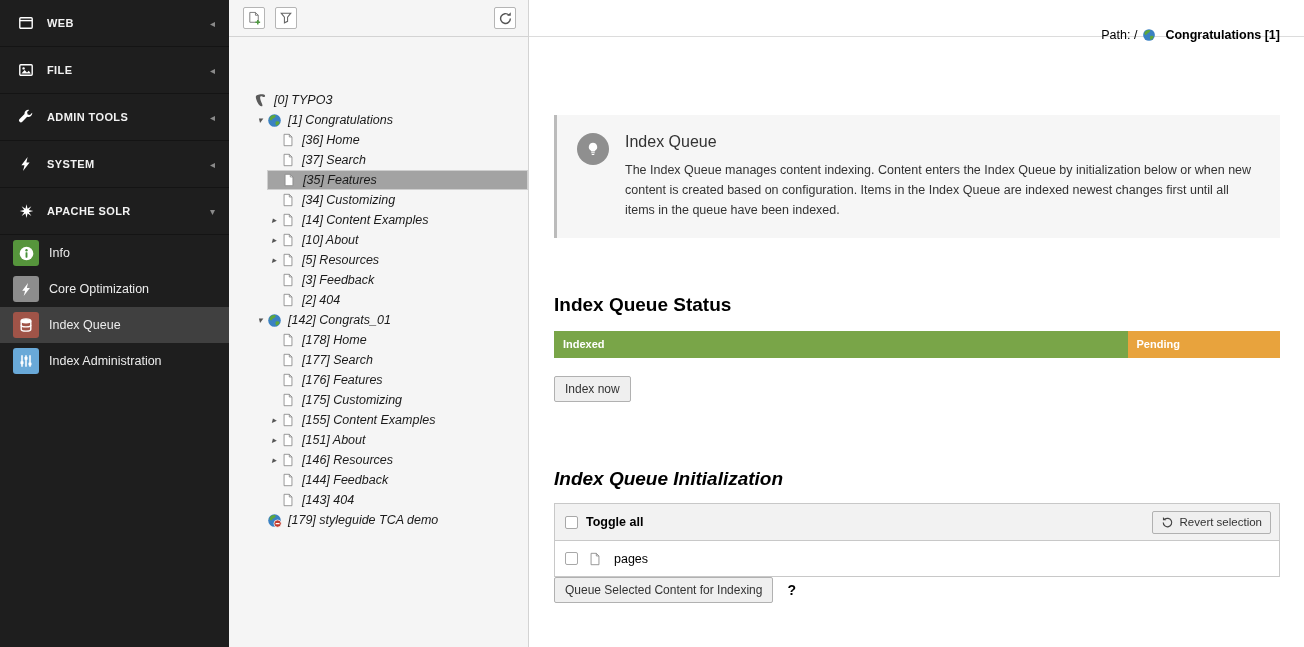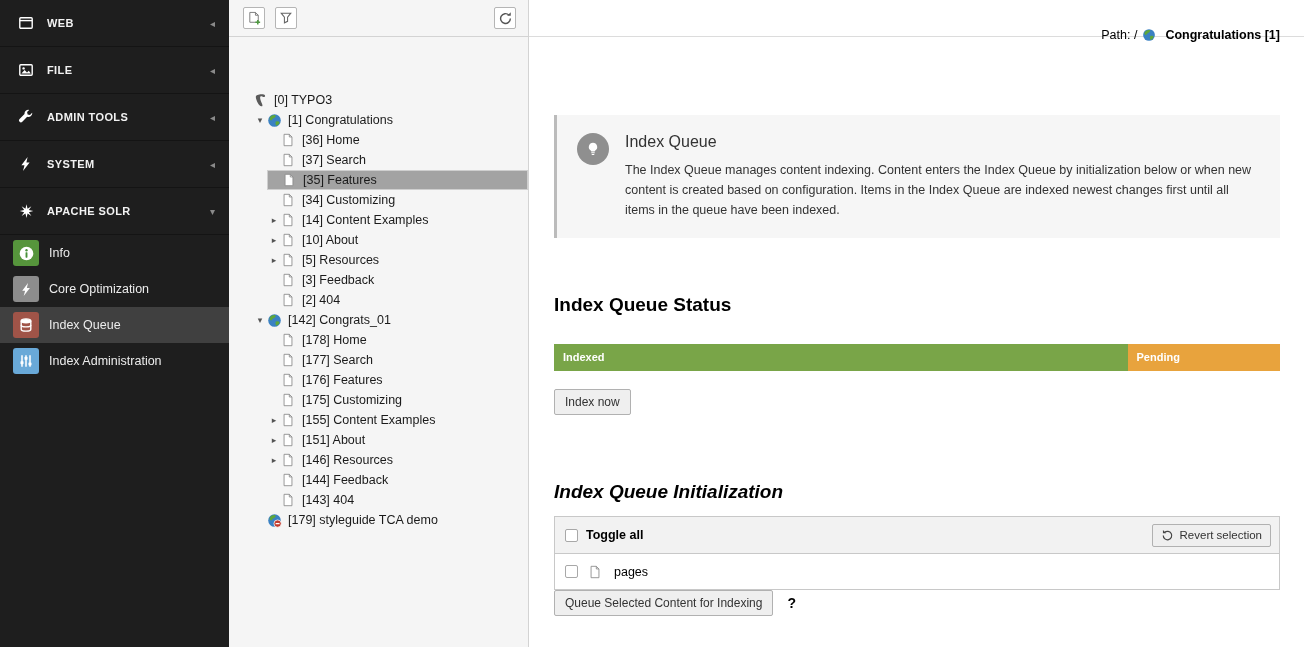--- a/index.html
+++ b/index.html
@@ -39,41 +39,41 @@
              align-items:center; gap:5px; font-size:12.5px; color:#000; }
   .pathbar .page-name { font-weight:bold; }
 
   
   .pagetree { position:absolute; left:229px; top:37px; width:300px; bottom:0;
               background:#f5f5f5; border-right:1px solid #d3d3d3;
               padding-top:53px; overflow:hidden; }
   .tree-row { display:flex; align-items:center; height:20px; padding-left:10px;
               font-size:12.5px; color:#1a1a1a; cursor:pointer; }
   .tree-row .indent { flex:none; height:1px; }
-  .row-inner { flex:1; display:flex; align-items:center; height:20px; }
+  .row-inner { flex:1; display:flex; align-items:center; height:20px;font-style:italic; }
   .tree-row.selected .row-inner { background:#a3a3a3; border:1px solid #cfcfcf; }
   .exp { width:14px; flex:none; text-align:center; font-size:9px; color:#555; }
   .ticon { width:18px; flex:none; display:flex; align-items:center; }
   .tlabel { padding-left:3px; white-space:nowrap; }
 
   
   .content { position:absolute; left:530px; top:37px; right:0; bottom:0;
              background:#fff; padding:78px 24px 0 24px; overflow:hidden; }
   .callout { background:#f6f6f6; border-left:3px solid #bbbbbb;
              padding:18px 20px; display:flex; gap:16px; }
   .callout-icon { width:32px; height:32px; border-radius:50%; background:#8f8f8f;
                   flex:none; display:flex; align-items:center; justify-content:center; }
   .callout-title { font-size:16px; font-weight:400; color:#333; margin-bottom:9px; }
   .callout-body { font-size:12.5px; color:#333; line-height:1.6; max-width:655px; }
 
   h2.section { font-size:19px; font-weight:bold; color:#000; }
   .status-heading { margin-top:56px; }
   .init-heading { margin-top:66px;font-style:italic; }
 
-  .progress { display:flex; height:27px; margin-top:28px; overflow:hidden; }
+  .progress { display:flex; height:27px; margin-top:15px; overflow:hidden; }
   .seg { color:#fff; font-size:11px; font-weight:bold; line-height:27px;
          padding:0 9px; white-space:nowrap; }
 
   .btn { display:inline-flex; align-items:center; gap:6px; background:#efefef;
          border:1px solid #b1b1b1; border-radius:2px; padding:5px 10px;
          font-size:12px; color:#333; cursor:pointer;
          font-family:"Liberation Sans", sans-serif; }
   .index-now { margin-top:18px; }
 
   .init-table { margin-top:13px; border:1px solid #c8c8c8; background:#fff; }

